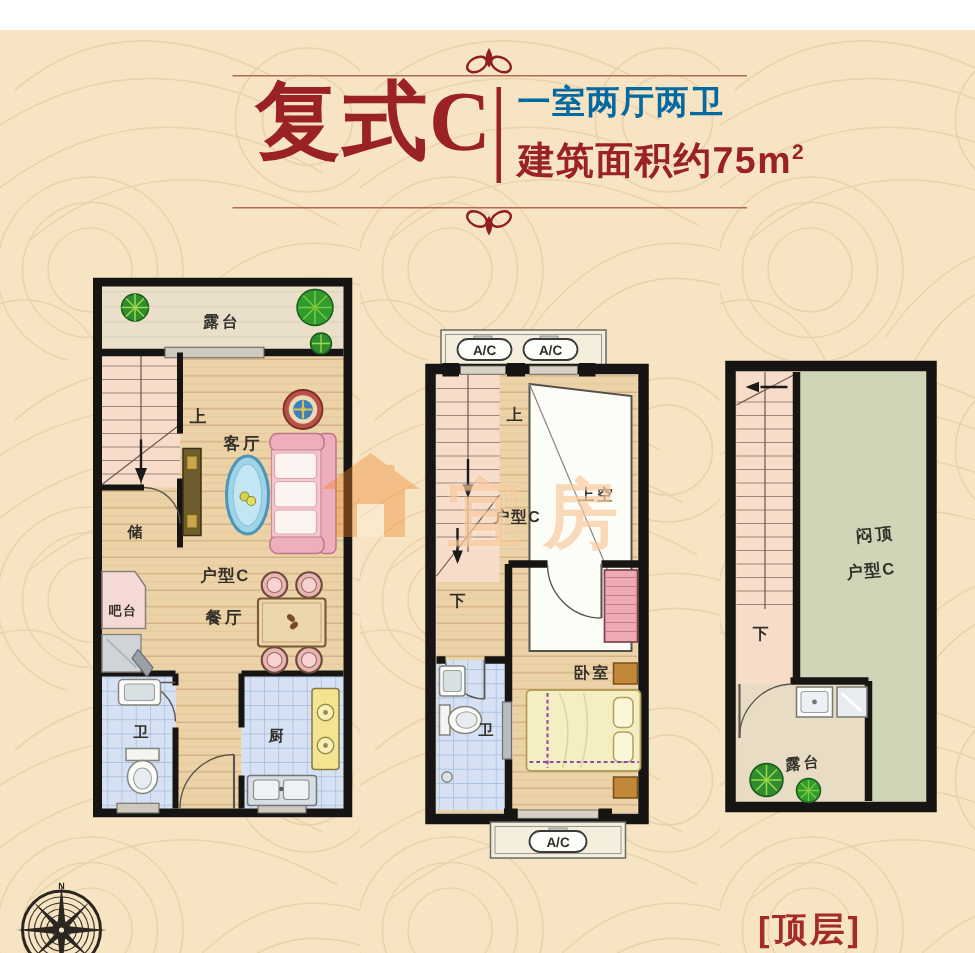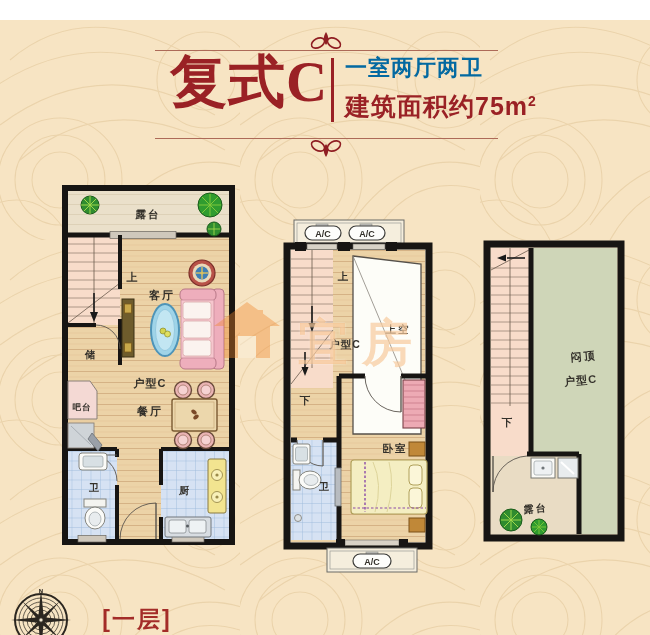--- a/index.html
+++ b/index.html
@@ -471,21 +471,21 @@
           <line x1="61" y1="282" x2="51" y2="292"></line>
         </g>
     </g>
 
     <text x="24" y="186" font-size="10.5" text-anchor="middle">下</text>
     <text x="101" y="120" font-size="11" text-anchor="middle" letter-spacing="2" transform="rotate(-5 101 120)">闷顶</text>
     <text x="98" y="144" font-size="11" text-anchor="middle" letter-spacing="1" transform="rotate(-5 98 144)">户型C</text>
     <text x="53" y="272" font-size="10" text-anchor="middle" letter-spacing="2" transform="rotate(-6 53 272)">露台</text>
   </svg>
 
-  <div class="floor-caption" style="left:77px;">[一层]</div>
+  <div class="floor-caption" style="left:480px;">[顶层]</div>
 
   <svg class="abs" style="left:8px;top:566px;" width="66" height="66" viewBox="0 0 66 66">
     <g fill="none" stroke="#3c372f" stroke-width="0.8">
       <circle cx="33" cy="34" r="26" stroke-width="2" stroke="#2b2620"></circle>
       <circle cx="33" cy="34" r="22"></circle>
         <circle cx="33" cy="34" r="18"></circle>
       <circle cx="33" cy="34" r="14"></circle>
         <circle cx="33" cy="34" r="10"></circle>
         <circle cx="33" cy="34" r="6"></circle>
     </g>

